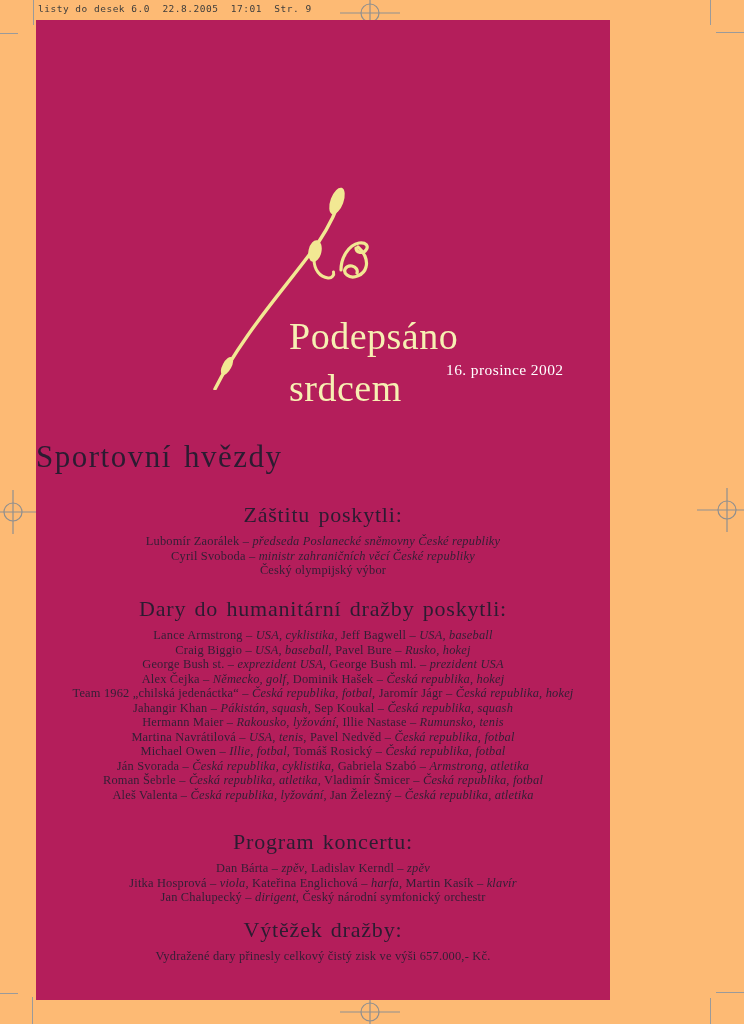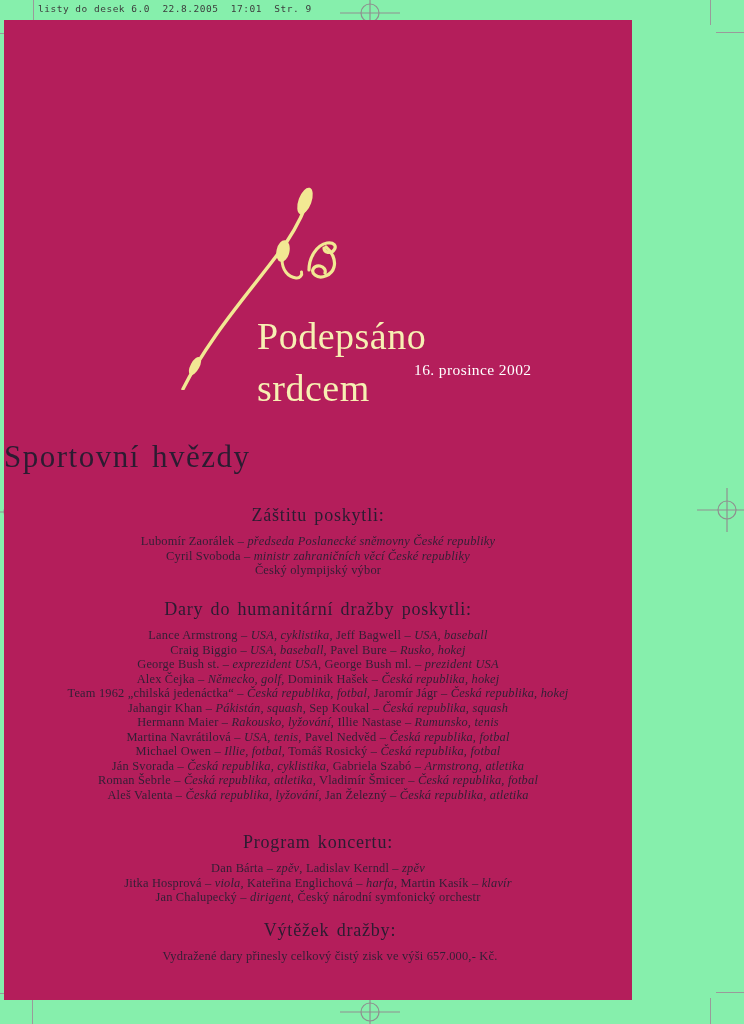--- a/index.html
+++ b/index.html
@@ -1,62 +1,62 @@
 <!DOCTYPE html>
 <html><head>
 <meta charset="utf-8">
 <style>
   * { margin:0; padding:0; box-sizing:border-box; }
   html,body { background:#e8e8e8; }
   .sheet {
     position:relative; width:744px; height:1024px;
-    background:#86efac; overflow:hidden;
+    background:#fdba74; overflow:hidden;
     font-family:"Liberation Serif", serif;
   }
   .proof-header {
     position:absolute; left:38px; top:3px;
     font-family:"DejaVu Sans Mono", monospace;
     font-size:9.5px; color:#3c3c3c; white-space:pre; letter-spacing:.5px;
   }
   
   .crop { position:absolute; background:#9a9a9a; }
   .regmark { position:absolute; }
   
   .page {
-    position:absolute; left:4px; top:20px; width:628px; height:980px;
+    position:absolute; left:36px; top:20px; width:574px; height:980px;
     background:#b41e5b; color:#2f1f35;
   }
   .sig-svg { position:absolute; left:170px; top:155px; }
   .wordmark {
     position:absolute; left:253px; top:290px;
     font-size:38px; line-height:52px; color:#f7f0b3; letter-spacing:.5px;
   }
   .event-date {
     position:absolute; left:410px; top:341px;
     font-size:15.5px; font-weight:normal; color:#ffffff; letter-spacing:.4px;
   }
   .page-title {
     position:absolute; left:0; top:419px; width:100%;
     text-align:left; font-size:31px; font-weight:normal;
     letter-spacing:1.5px; color:#2b1c31; word-spacing:3px;
   }
   .section { position:absolute; left:0; width:100%; text-align:center; }
   .section-heading {
-    font-size:18px; font-weight:normal; line-height:22px;
+    font-size:22px; font-weight:normal; line-height:22px;
     letter-spacing:.8px; color:#2b1c31; word-spacing:2px;font-family:Liberation Serif, serif;
   }
   .section-lines { margin-top:8px; }
   .section-lines .line {
     font-size:12.4px; line-height:14.5px; color:#321f35; letter-spacing:.2px;
   }
   .section-lines .line .it { font-style:italic; }
   .sec-0 { top:484px; }
   .sec-1 { top:578px; }
   .sec-2 { top:811px; }
-  .sec-3 { top:899px;margin-left:12px; }
+  .sec-3 { top:899px; }
 </style>
 </head>
 <body>
 
 <div class="sheet">
 
   <div class="proof-header">listy do desek 6.0  22.8.2005  17:01  Str. 9</div>
 
   <div class="crop" style="left:33px;top:0;width:1px;height:25px;"></div>
   <div class="crop" style="left:0;top:33px;width:18px;height:1px;"></div>

